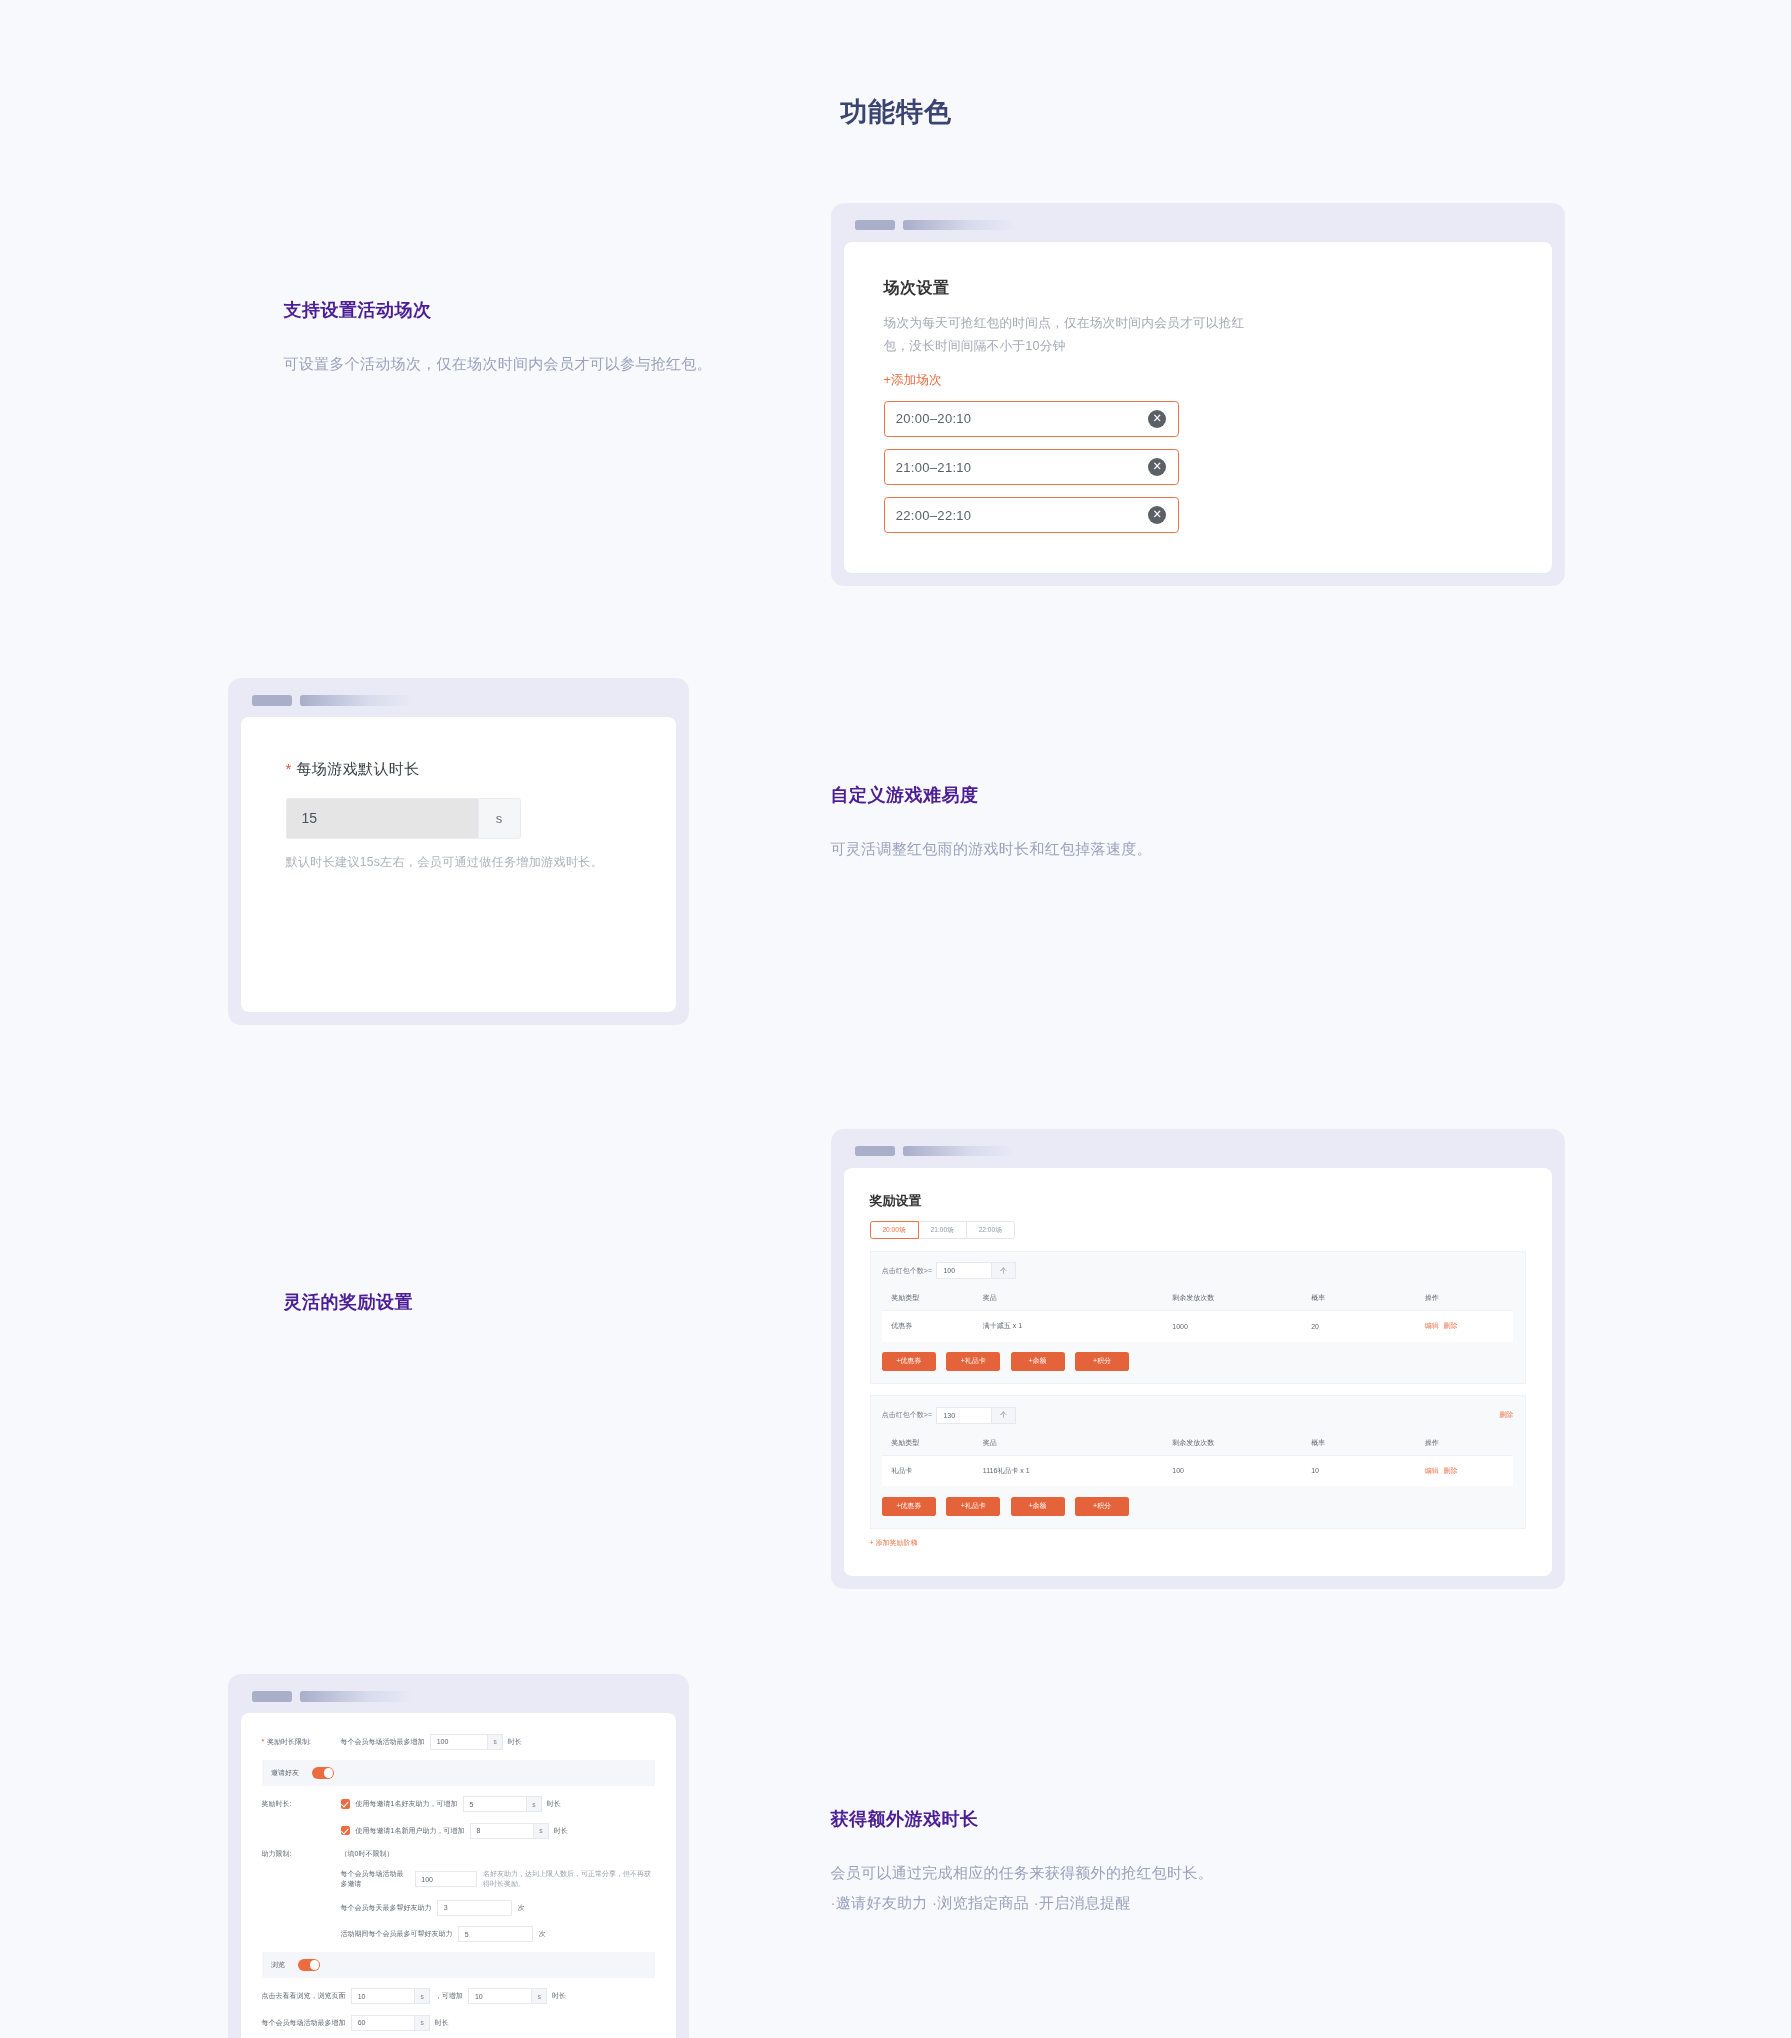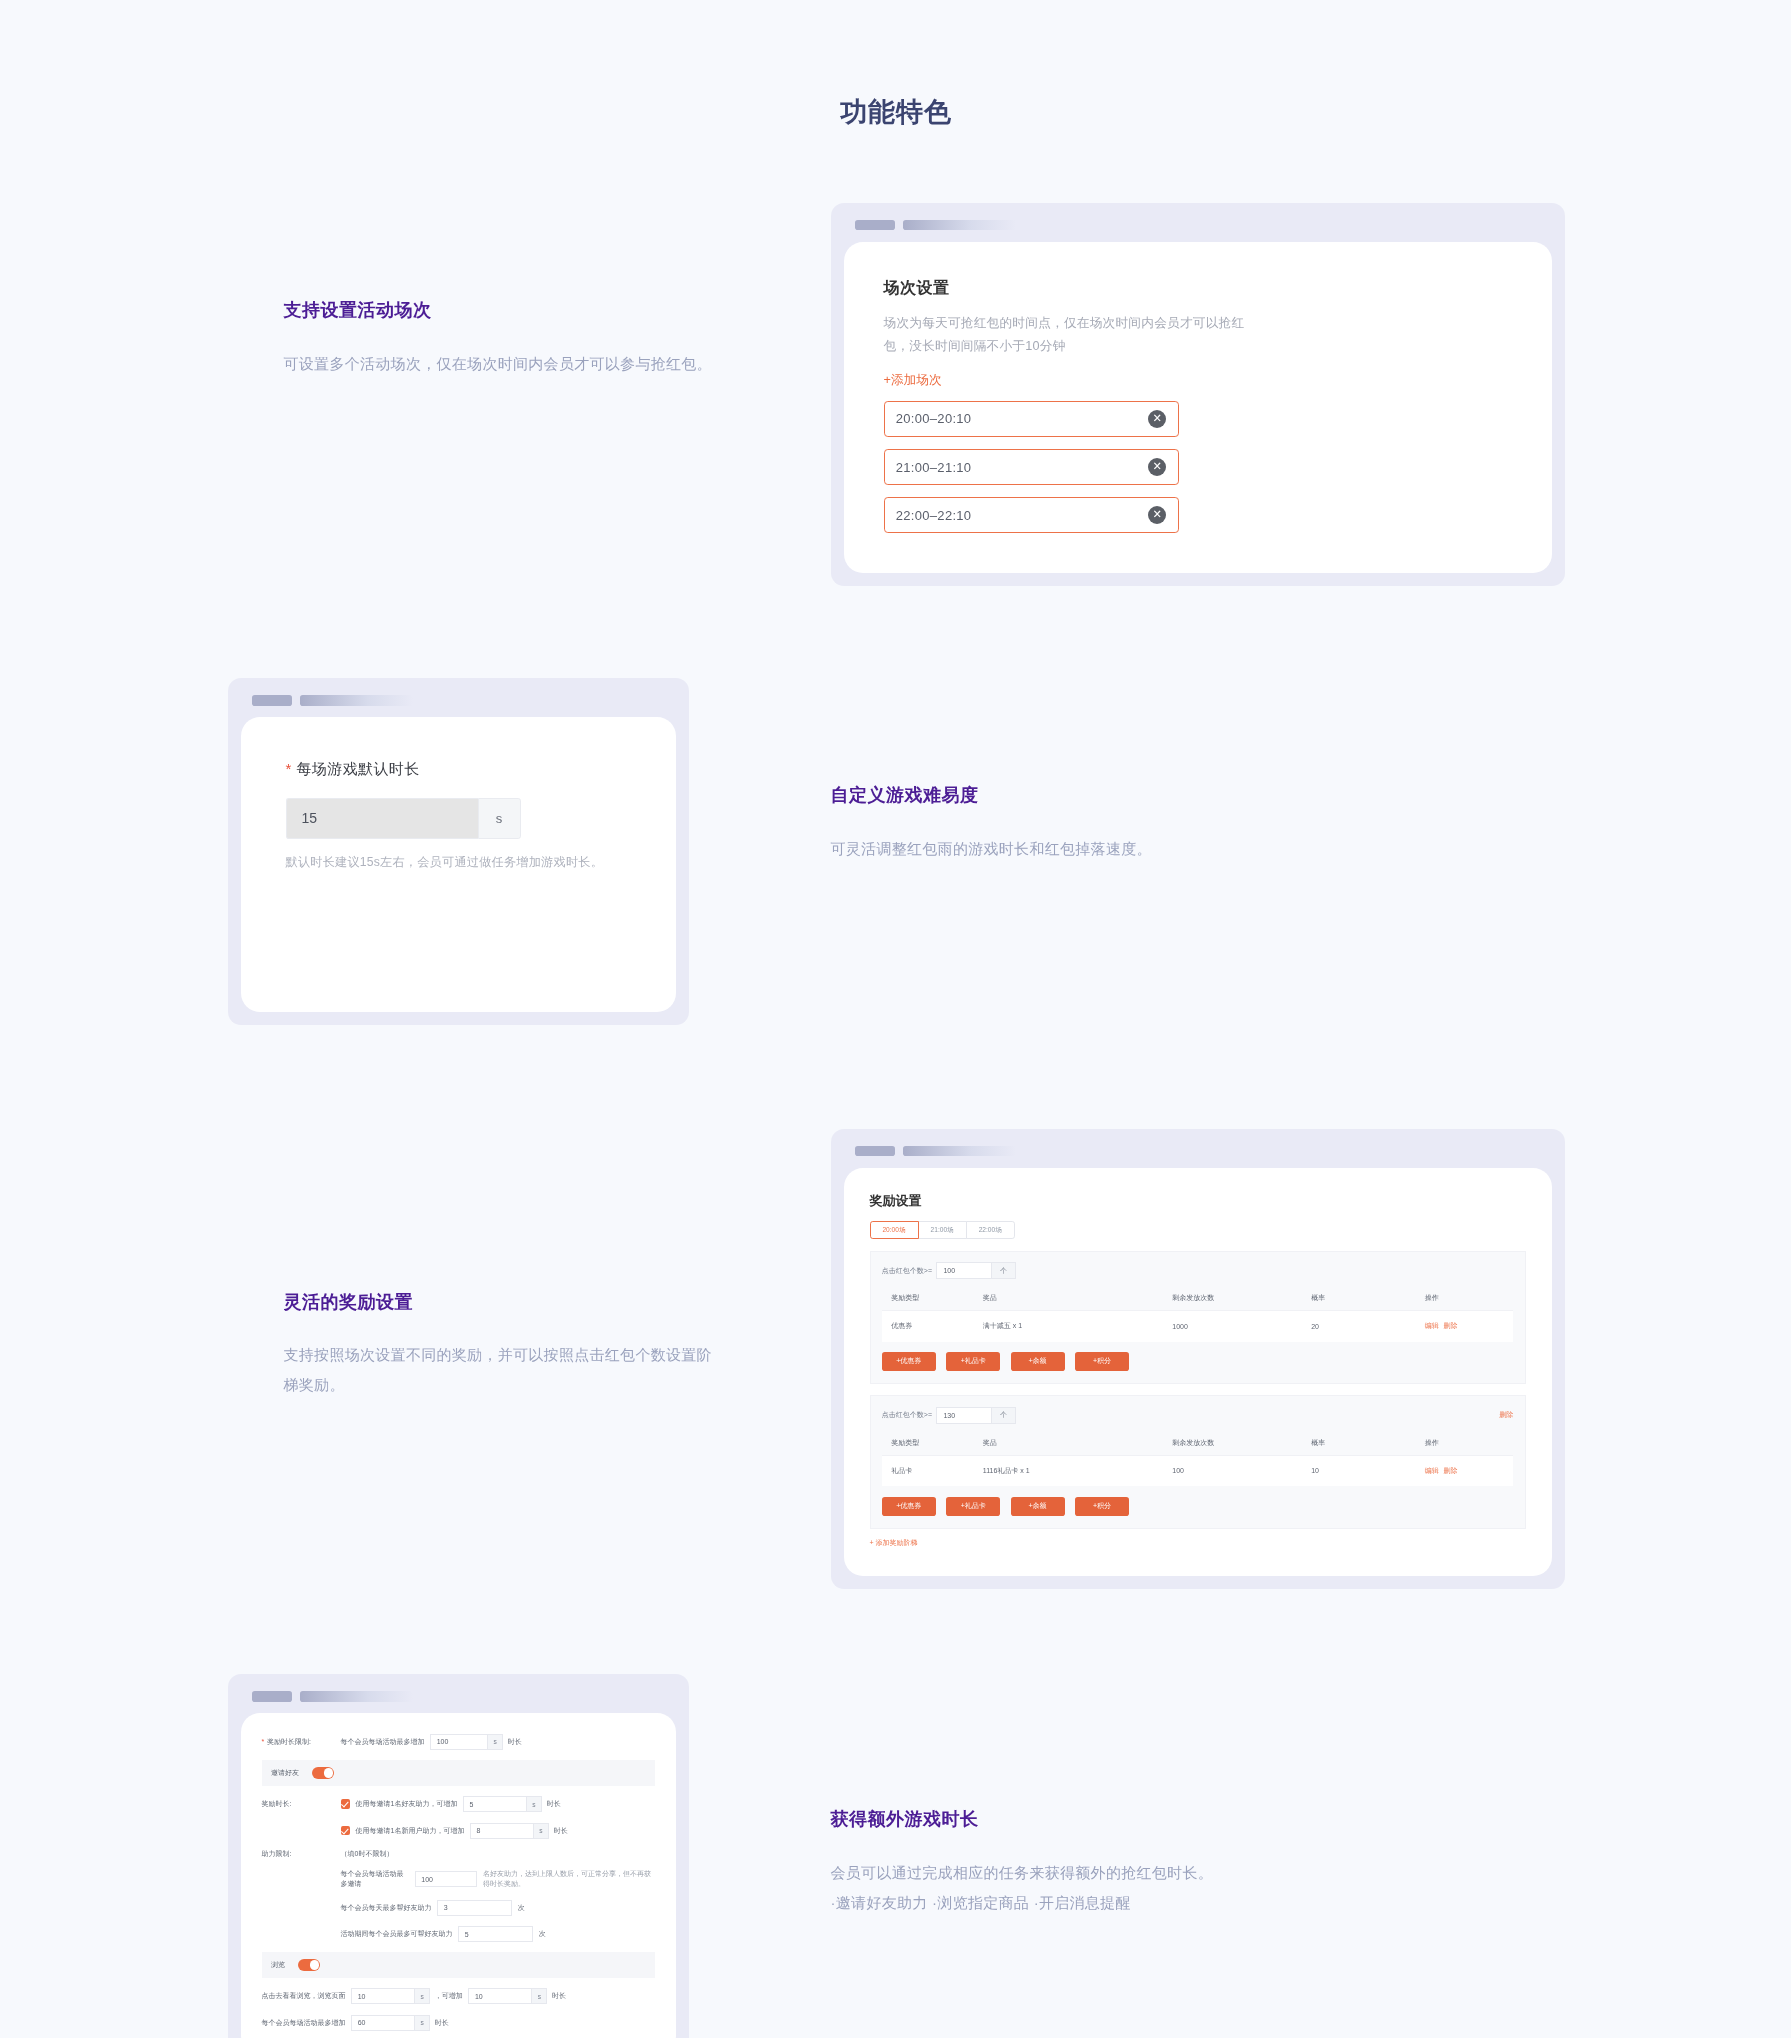--- a/index.html
+++ b/index.html
@@ -61,21 +61,21 @@
   .tab-chip {
     width: 40px; height: 10.4px; border-radius: 2.8px;
     background: #a9aec9;
   }
   .addr-bar {
     width: 113px; height: 10.4px; border-radius: 2.8px;
     background: linear-gradient(90deg,#a9aec9 0%, #d7dbec 60%, #e9eaf6 100%);
   }
   .screen {
     background: #ffffff;
-    border-radius: 19px;
+    border-radius: 8px;
     overflow: hidden;
   }
 
   
   .c1 { padding: 36px 40px 40px 40px; }
   .c1 .title { font-size: 16px; font-weight: bold; color: #333; letter-spacing: 0.5px; }
   .c1 .desc {
     margin-top: 13px; font-size: 12.7px; color: #a5a9b5;
     line-height: 1.85; max-width: 386px; letter-spacing: 0.2px;
   }
@@ -287,21 +287,20 @@
       <div class="head">自定义游戏难易度</div>
       <div class="body">可灵活调整红包雨的游戏时长和红包掉落速度。</div>
     </div>
   </div>
 </div>
 
 <div class="section pad-3">
   <div class="col-text">
     <div class="txt-block" style="padding-top:160px; padding-left:56px;">
       <div class="head">灵活的奖励设置</div>
-      <div class="body">支持按照场次设置不同的奖励，并可以按照点击红包个数设置阶梯奖励。</div>
     </div>
   </div>
   <div class="col-card">
     <div class="frame">
       <div class="frame-bar">
         <div class="tab-chip"></div>
         <div class="addr-bar"></div>
       </div>
       <div class="screen c3">
         <div class="title">奖励设置</div>

